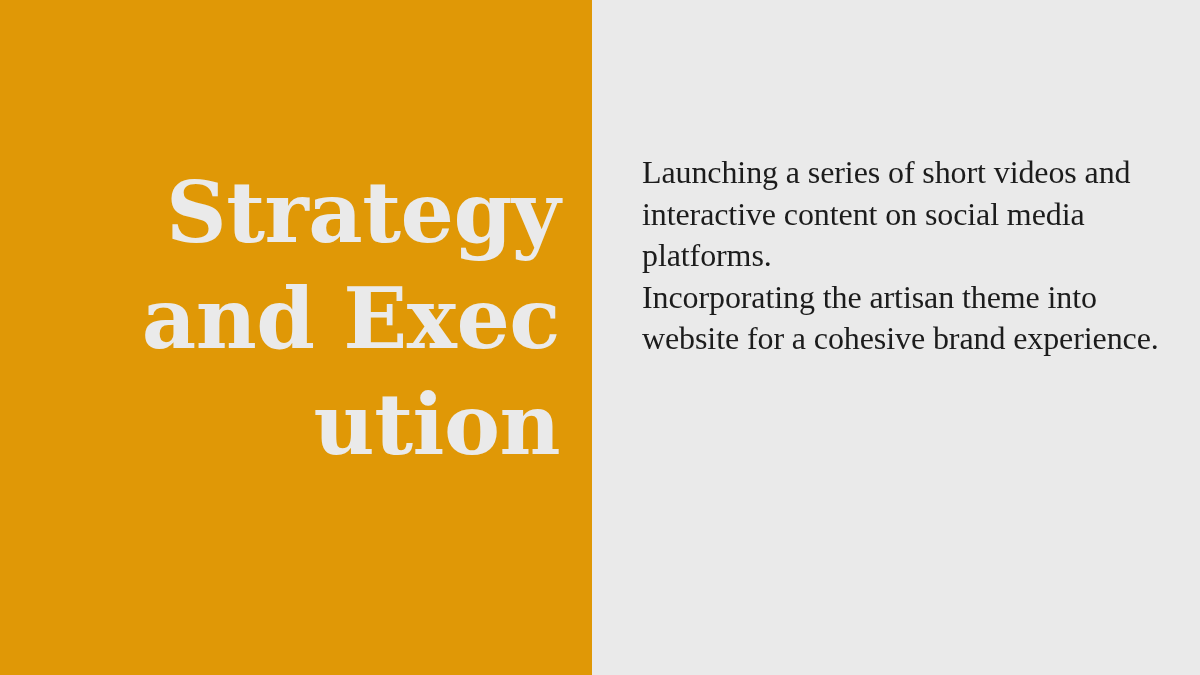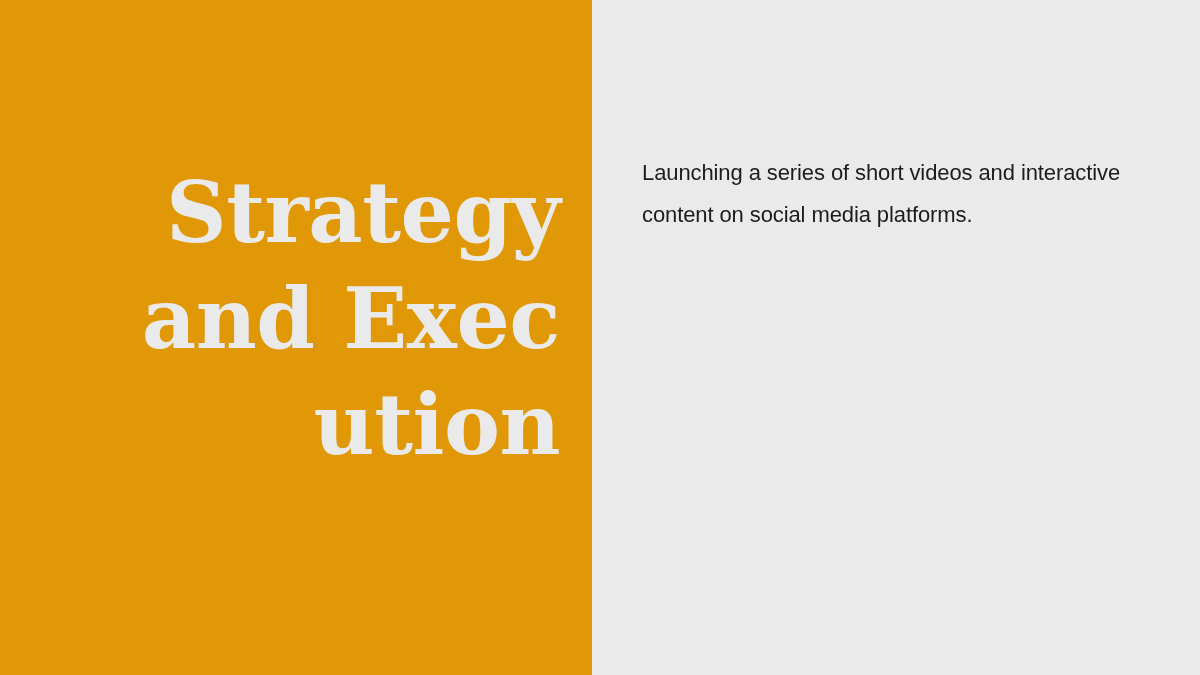--- a/index.html
+++ b/index.html
@@ -67,39 +67,40 @@
 
   .body-box {
     position: absolute;
     left: 50px;
     top: 152px;
     width: 530px;
   }
 
   .body-line {
     margin: 0;
-    font-family: Liberation Sans, sans-serif;
+    font-family: Liberation Serif, serif;
     font-weight: 400;
-    font-size: 22px;
+    font-size: 32px;
     line-height: 41.5px;
     color: #1c1c1c;
     letter-spacing: -0.1px;
     text-align: left;
   }
 </style>
 </head>
 <body>
 
 <div class="slide">
 
   <div class="left-panel">
     <div class="title-box">
       <h1 class="slide-title">Strategy and Execution</h1>
     </div>
   </div>
 
   <div class="right-panel">
     <div class="body-box">
       <p class="body-line">Launching a series of short videos and interactive content on social media platforms.</p>
+      <p class="body-line">Incorporating the artisan theme into website for a cohesive brand experience.</p>
     </div>
   </div>
 
 </div>
 
 </body></html>

